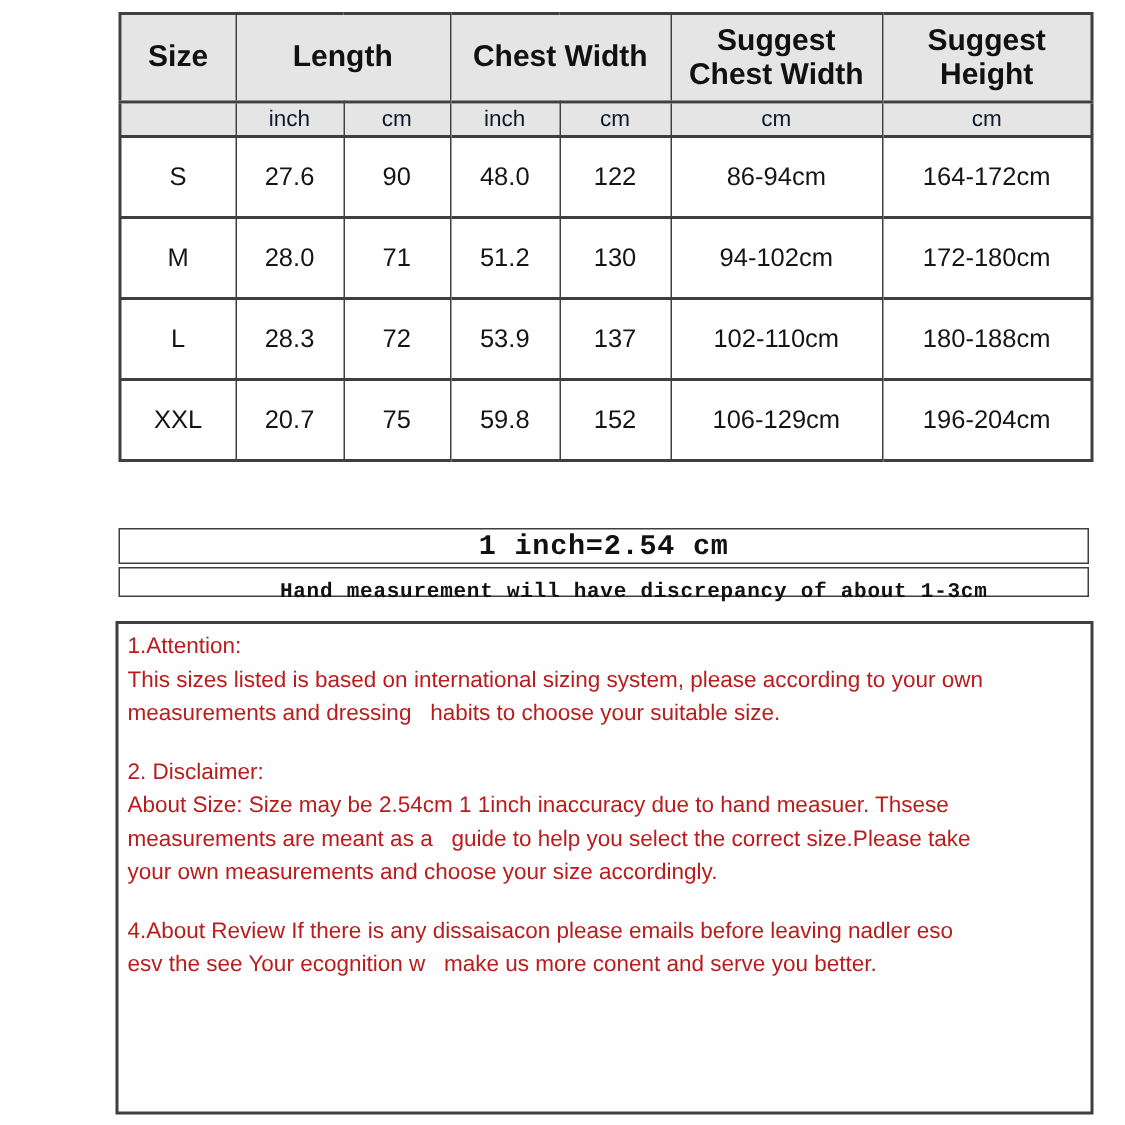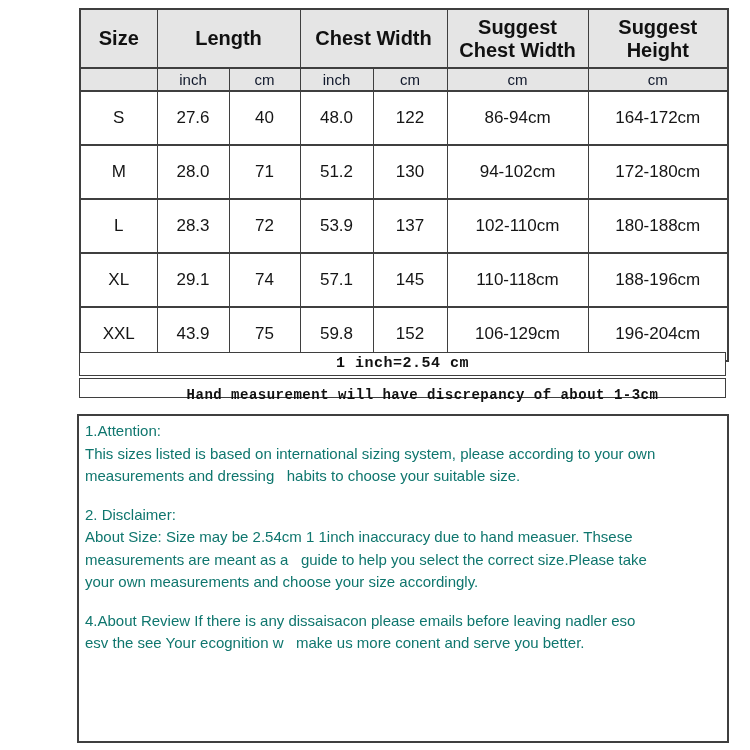--- a/index.html
+++ b/index.html
@@ -66,21 +66,21 @@
     background: #ffffff;
     text-align: center;
     font-family: "Liberation Mono", monospace;
     font-weight: bold;
     color: #111;
   }
   .note-conversion {
     top: 352px;
     height: 24px;
     line-height: 22px;
-    font-size: 15px;
+    font-size: 19px;
     letter-spacing: 0.5px;
   }
   .note-hand {
     top: 378px;
     height: 20px;
     line-height: 32px;
     font-size: 14px;
     letter-spacing: 0.5px;
     padding-left: 40px;
   }
@@ -91,21 +91,21 @@
     left: 49px;
     top: 414px;
     width: 652px;
     height: 329px;
     box-sizing: border-box;
     border: 2px solid #3f3f3f;
     background: #ffffff;
     padding: 4px 6px;
     font-size: 15px;
     line-height: 22.5px;
-    color: #0f766e;
+    color: #b91c1c;
   }
   .tsection { margin: 0 0 16px 0; }
   .tsection:last-child { margin-bottom: 0; }
   .tsection-title { white-space: pre; }
   .tsection-body { white-space: pre; }
 </style>
 </head>
 <body>
 
 <div class="page">
@@ -135,21 +135,21 @@
         <th>inch</th>
         <th>cm</th>
         <th>cm</th>
         <th>cm</th>
       </tr>
     </thead>
     <tbody>
       <tr>
         <td>S</td>
         <td>27.6</td>
-        <td>40</td>
+        <td>90</td>
         <td>48.0</td>
         <td>122</td>
         <td>86-94cm</td>
         <td>164-172cm</td>
       </tr>
       <tr>
         <td>M</td>
         <td>28.0</td>
         <td>71</td>
         <td>51.2</td>
@@ -160,31 +160,22 @@
       <tr>
         <td>L</td>
         <td>28.3</td>
         <td>72</td>
         <td>53.9</td>
         <td>137</td>
         <td>102-110cm</td>
         <td>180-188cm</td>
       </tr>
       <tr>
-        <td>XL</td>
-        <td>29.1</td>
-        <td>74</td>
-        <td>57.1</td>
-        <td>145</td>
-        <td>110-118cm</td>
-        <td>188-196cm</td>
-      </tr>
-      <tr>
         <td>XXL</td>
-        <td>43.9</td>
+        <td>20.7</td>
         <td>75</td>
         <td>59.8</td>
         <td>152</td>
         <td>106-129cm</td>
         <td>196-204cm</td>
       </tr>
     </tbody>
   </table>
 
   <div class="note note-conversion">1 inch=2.54 cm</div>

